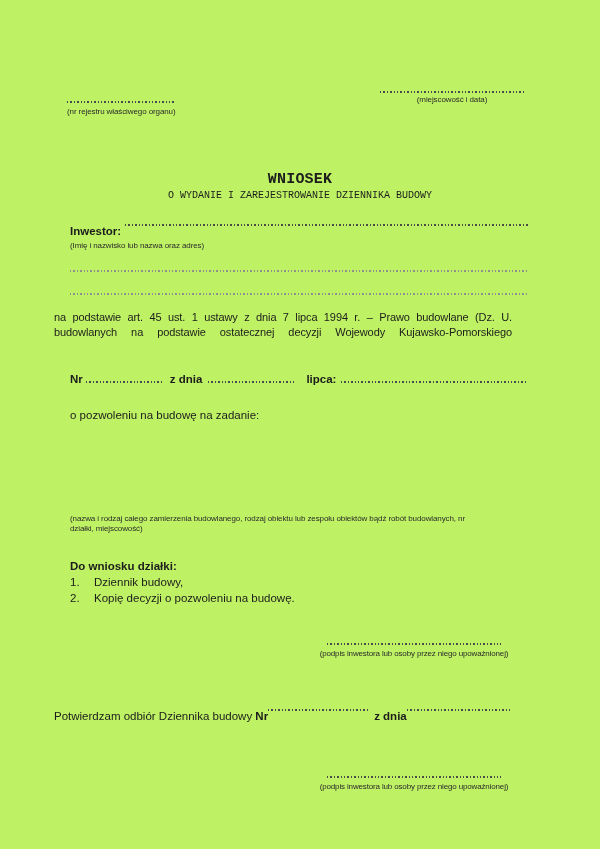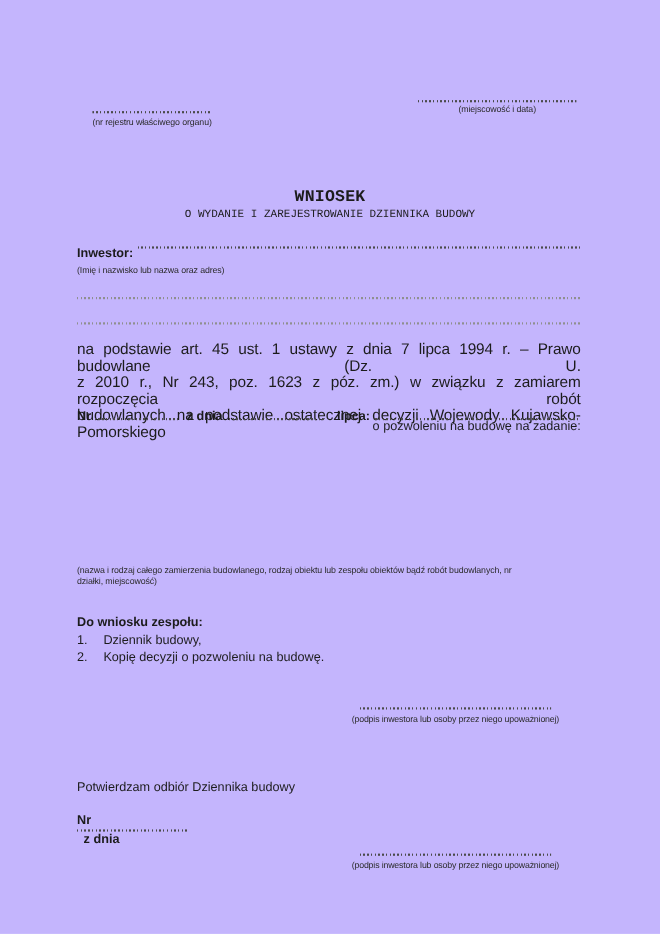--- a/index.html
+++ b/index.html
@@ -5,21 +5,21 @@
   html, body {
     margin: 0;
     padding: 0;
     background: #ffffff;
   }
   .page {
     position: relative;
     width: 600px;
     height: 849px;
     margin: 0 auto;
-    background: #c4b5fd;
+    background: #bef264;
     font-family: "Liberation Sans", "DejaVu Sans", sans-serif;
     color: #1c1c1c;
     overflow: hidden;
   }
   
   .dotline {
     height: 1.6px;
     background-image: repeating-linear-gradient(90deg,
       #4a4a4a 0, #4a4a4a 1.3px, transparent 1.3px, transparent 3.4px);
   }
@@ -38,21 +38,21 @@
   .fine { font-size: 8px; line-height: 10px; color: #2b2b2b; letter-spacing: -0.1px; }
   .bold { font-weight: bold; }
 
   
   .place-date {
     position: absolute; top: 91px; left: 380px; width: 144px;
     text-align: center;
   }
   .place-date .dotline { margin-bottom: 2px; }
   .register {
-    position: absolute; top: 101px; left: 84px; width: 108px;
+    position: absolute; top: 101px; left: 67px; width: 108px;
   }
   .register .dotline { margin-bottom: 4px; }
   .register .fine { white-space: nowrap; }
 
   
   .title-block {
     position: absolute; top: 171px; left: 0; width: 600px;
     text-align: center;
     font-family: Liberation Mono, monospace;
   }
@@ -66,36 +66,36 @@
   .investor-row { display: flex; align-items: center; }
   .investor-row .leader { flex: 1; margin-left: 4px; }
   .investor .fine { margin-top: 2px; }
 
   
   .rule1 { position: absolute; top: 270px; left: 70px; width: 458px; }
   .rule2 { position: absolute; top: 293px; left: 70px; width: 458px; }
 
   
   .legal {
-    position: absolute; top: 310px; left: 70px; width: 458px;
-    font-size: 14px; line-height: 15px; letter-spacing: -0.1px;
+    position: absolute; top: 310px; left: 54px; width: 458px;
+    font-size: 11px; line-height: 15px; letter-spacing: -0.1px;
   }
   .legal .jline { text-align: justify; text-align-last: justify; }
 
   
   .decision {
     position: absolute; top: 372px; left: 70px; width: 458px;
     display: flex; align-items: baseline;
     font-size: 11.5px; line-height: 15px;
   }
   .decision .lead-nr    { width: 76px;  margin: 0 8px 0 3px; }
   .decision .lead-zdnia { width: 86px;  margin: 0 12px 0 6px; }
   .decision .lead-znak  { flex: 1;      margin-left: 5px; }
 
-  .permit { position: absolute; top: 381px; left: 70px; width: 458px; text-align: right; }
+  .permit { position: absolute; top: 408px; left: 70px; width: 458px; }
 
   
   .description-note { position: absolute; top: 514px; left: 70px; width: 402px; }
   .request { position: absolute; top: 533px; left: 70px; width: 458px; font-size: 12px; }
 
   
   .attachments { position: absolute; top: 558px; left: 70px; width: 458px; }
   .attachments .hdr { font-size: 11.5px; line-height: 16px; font-weight: bold; }
   .attach-item { display: flex; font-size: 11.5px; line-height: 16px; }
   .attach-item .num { width: 24px; }
@@ -104,23 +104,23 @@
   .signature {
     position: absolute; left: 319px; width: 190px; text-align: center; margin-top: 20px;
   }
   .signature .dotline { width: 174px; margin: 0 auto 4px auto; }
   .sig1 { top: 623px; }
   .sig2 { top: 756px; }
   .signature .fine { letter-spacing: -0.15px; white-space: nowrap; }
 
   
   .confirmation {
-    position: absolute; top: 709px; left: 70px; width: 458px;
-    display: flex; align-items: flex-start;
-    font-size: 11.5px; line-height: 15px; white-space: nowrap; flex-direction: column;
+    position: absolute; top: 709px; left: 54px; width: 458px;
+    display: flex; align-items: flex-end;
+    font-size: 11.5px; line-height: 15px; white-space: nowrap;
   }
   .confirmation .lead-nr2 { width: 100px; }
   .confirmation .zdnia { margin-left: 6px; }
   .confirmation .lead-zdnia2 { flex: 1; }
 </style>
 </head>
 <body>
 
 <div class="page">
 
@@ -145,40 +145,39 @@
       <span class="leader"></span>
     </div>
     <div class="fine">(Imię i nazwisko lub nazwa oraz adres)</div>
   </div>
 
   <div class="rule1 dotline gray"></div>
   <div class="rule2 dotline gray"></div>
 
   <div class="legal">
     <div class="jline">na podstawie art. 45 ust. 1 ustawy z dnia 7 lipca 1994 r. – Prawo budowlane (Dz. U.</div>
-    <div class="jline">z 2010 r., Nr 243, poz. 1623 z póz. zm.) w związku z zamiarem rozpoczęcia robót</div>
     <div class="jline">budowlanych na podstawie ostatecznej decyzji Wojewody Kujawsko-Pomorskiego</div>
   </div>
 
   <div class="decision">
     <span class="bold">Nr</span>
     <span class="leader lead-nr"></span>
     <span class="bold">z dnia</span>
     <span class="leader lead-zdnia"></span>
     <span class="bold">lipca:</span>
     <span class="leader lead-znak"></span>
   </div>
 
   <div class="permit body-text">o pozwoleniu na budowę na zadanie:</div>
 
   <div class="description-note fine">(nazwa i rodzaj całego zamierzenia budowlanego, rodzaj obiektu lub zespołu obiektów bądź robót budowlanych, nr działki, miejscowość)</div>
 
 
   <div class="attachments">
-    <div class="hdr">Do wniosku zespołu:</div>
+    <div class="hdr">Do wniosku działki:</div>
     <div class="attach-item">
       <span class="num">1.</span>
       <span>Dziennik budowy,</span>
     </div>
     <div class="attach-item">
       <span class="num">2.</span>
       <span>Kopię decyzji o pozwoleniu na budowę.</span>
     </div>
   </div>
 

